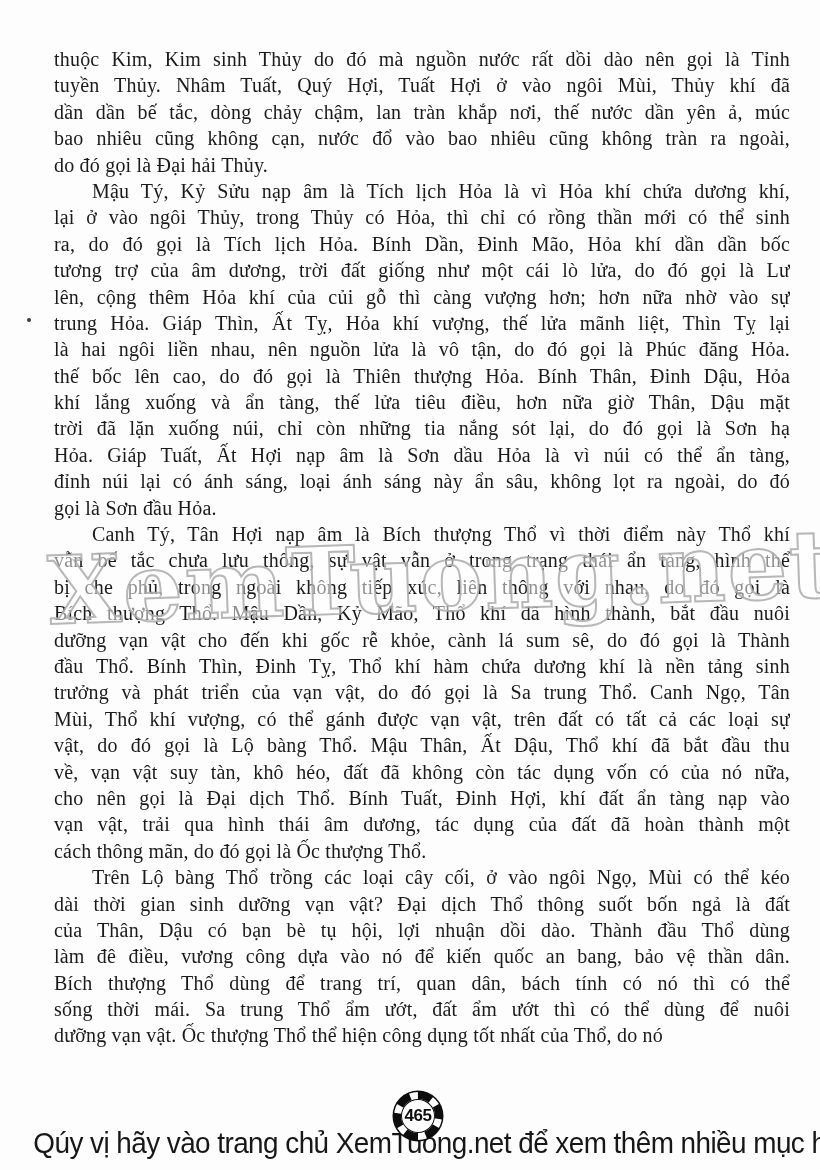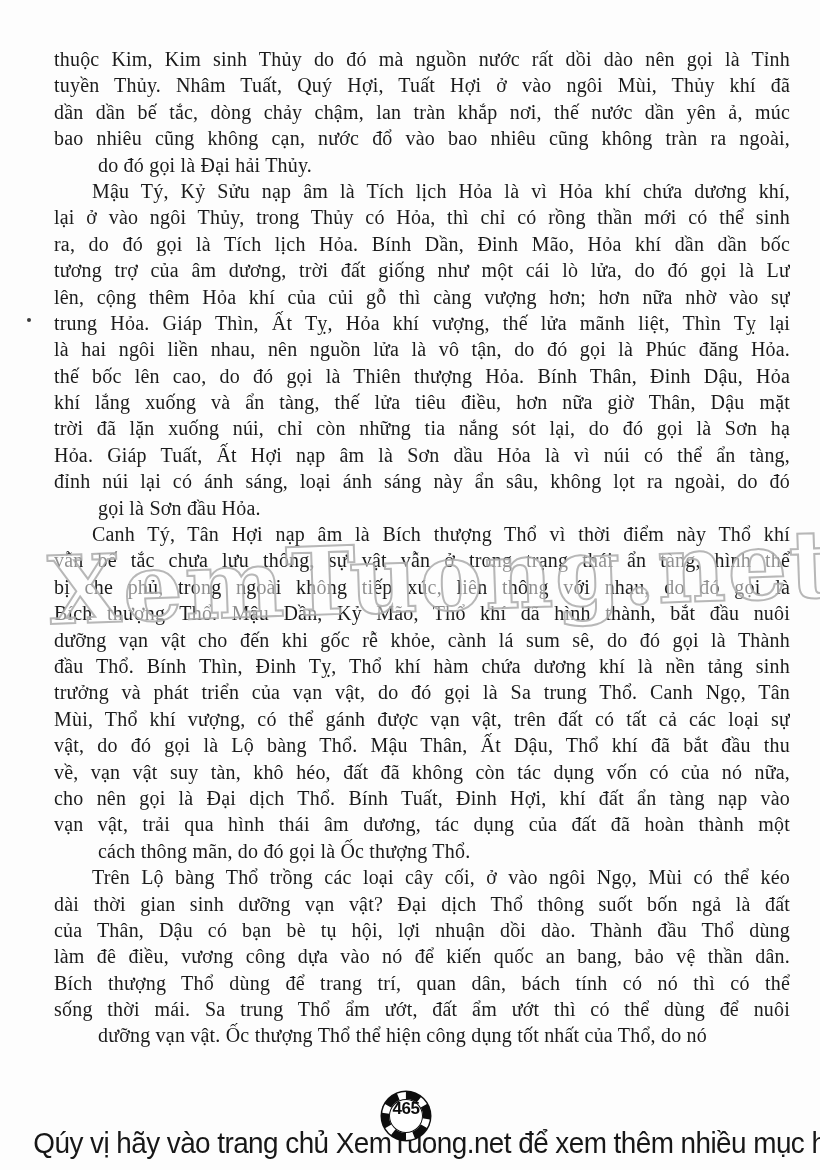--- a/index.html
+++ b/index.html
@@ -22,21 +22,21 @@
     font-size:20px;
     line-height:26.4px;
     height:26.4px;
     overflow:hidden;
     text-align:justify;
     text-align-last:justify;
     letter-spacing:0.2px;
     white-space:normal;
   }
   .line.indent{ text-indent:38px; }
-  .line.end{ text-align-last:left;margin-left:44px; }
+  .line.end{ text-align-last:left; }
 
   
   .watermark{
     position:absolute;
     left:48px;top:536px;
     width:760px;
     transform:rotate(-2deg);
     transform-origin:left center;
     font-family:"DejaVu Serif", serif;
     font-weight:bold;
@@ -54,28 +54,28 @@
   
   .speck{
     position:absolute;left:27px;top:318px;
     width:4px;height:4px;border-radius:50%;
     background:#3a3a3a;
   }
 
   
   .badge{
     position:absolute;
-    left:382px;top:1092px;
+    left:394px;top:1092px;
     width:48px;height:48px;
     box-sizing:border-box;
     border-radius:50%;
     border:7px dashed #0d0d0d;
     background:#fff;
     box-shadow:0 0 0 1.5px #0d0d0d, inset 0 0 0 1px #0d0d0d;
-    display:flex;align-items:flex-start;justify-content:center;
+    display:flex;align-items:center;justify-content:center;
     z-index:6;
   }
   .badge-number{
     font-family:"Liberation Sans", sans-serif;
     font-weight:bold;
     font-size:17px;
     letter-spacing:-0.5px;
     color:#0d0d0d;
   }
 

